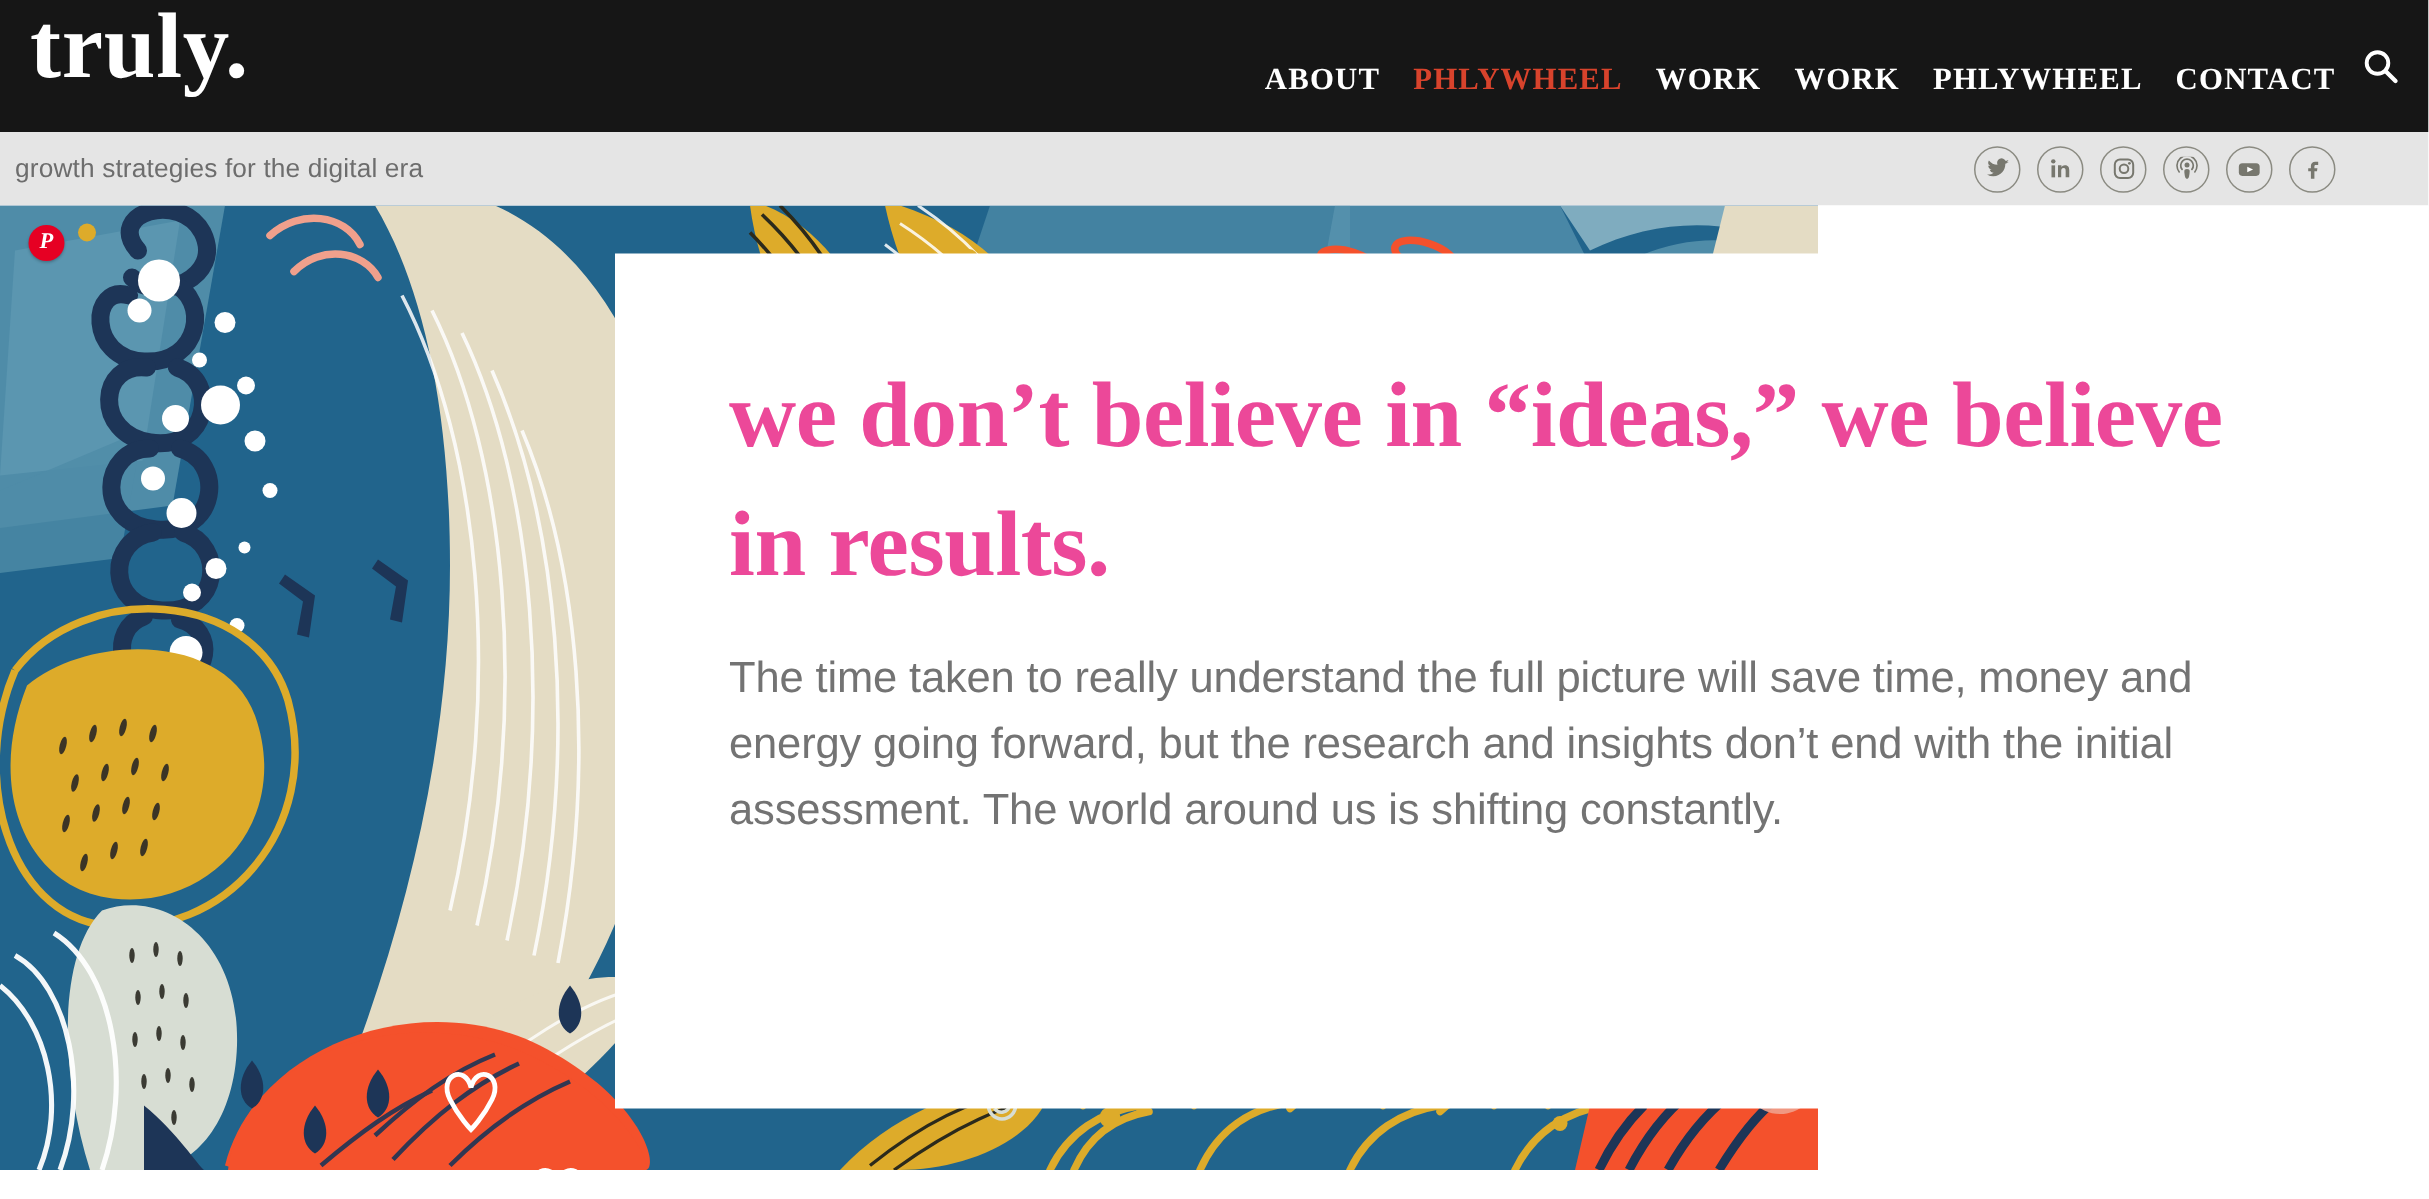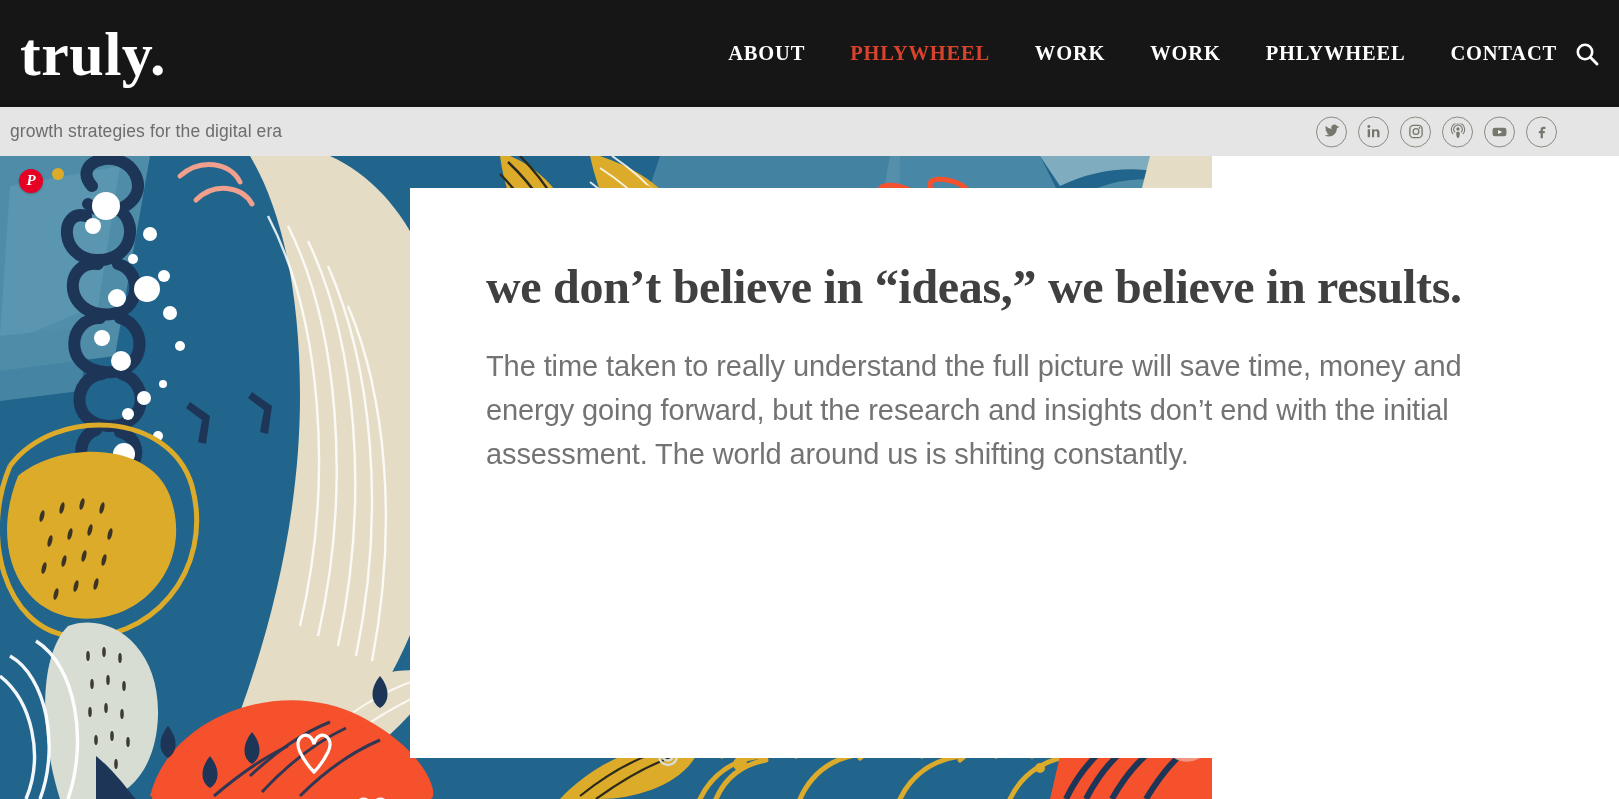--- a/index.html
+++ b/index.html
@@ -10,45 +10,44 @@
     height: 799px;
     overflow: hidden;
     background: #ffffff;
     font-family: "Liberation Sans", sans-serif;
   }
 
   
   .topbar {
     position: relative;
     width: 100%;
-    height: 107px;
+    height: 88px;
     background: #161616;
     display: flex;
-    align-items: center;
   }
 
   .logo {
     margin-left: 20px;
     font-family: "Liberation Serif", serif;
     font-weight: 700;
     font-size: 62px;
     line-height: 1;
     color: #ffffff;
     letter-spacing: 0.5px;
     user-select: none;
   }
 
   .nav {
     position: absolute;
     right: 62px;
     top: 0;
     height: 107px;
     display: flex;
     align-items: center;
-    gap: 45px;
+    gap: 22px;
   }
 
   .nav-item {
     font-family: "Liberation Serif", serif;
     font-weight: 700;
     font-size: 20.5px;
     letter-spacing: 0.8px;
     color: #ffffff;
     text-decoration: none;
     white-space: nowrap;
@@ -169,23 +168,23 @@
     right: 0;
     height: 570px;
     background: #ffffff;
     z-index: 5;
     padding: 66px 120px 0 76px;
   }
 
   .headline {
     font-family: "Liberation Serif", serif;
     font-weight: 700;
-    font-size: 48px;
+    font-size: 62px;
     line-height: 1.38;
-    color: #404040;
+    color: #ec4899;
     letter-spacing: -0.3px;
     max-width: 1010px;
   }
 
   .body-copy {
     margin-top: 24px;
     font-family: "Liberation Sans", sans-serif;
     font-weight: 400;
     font-size: 29px;
     line-height: 1.52;

